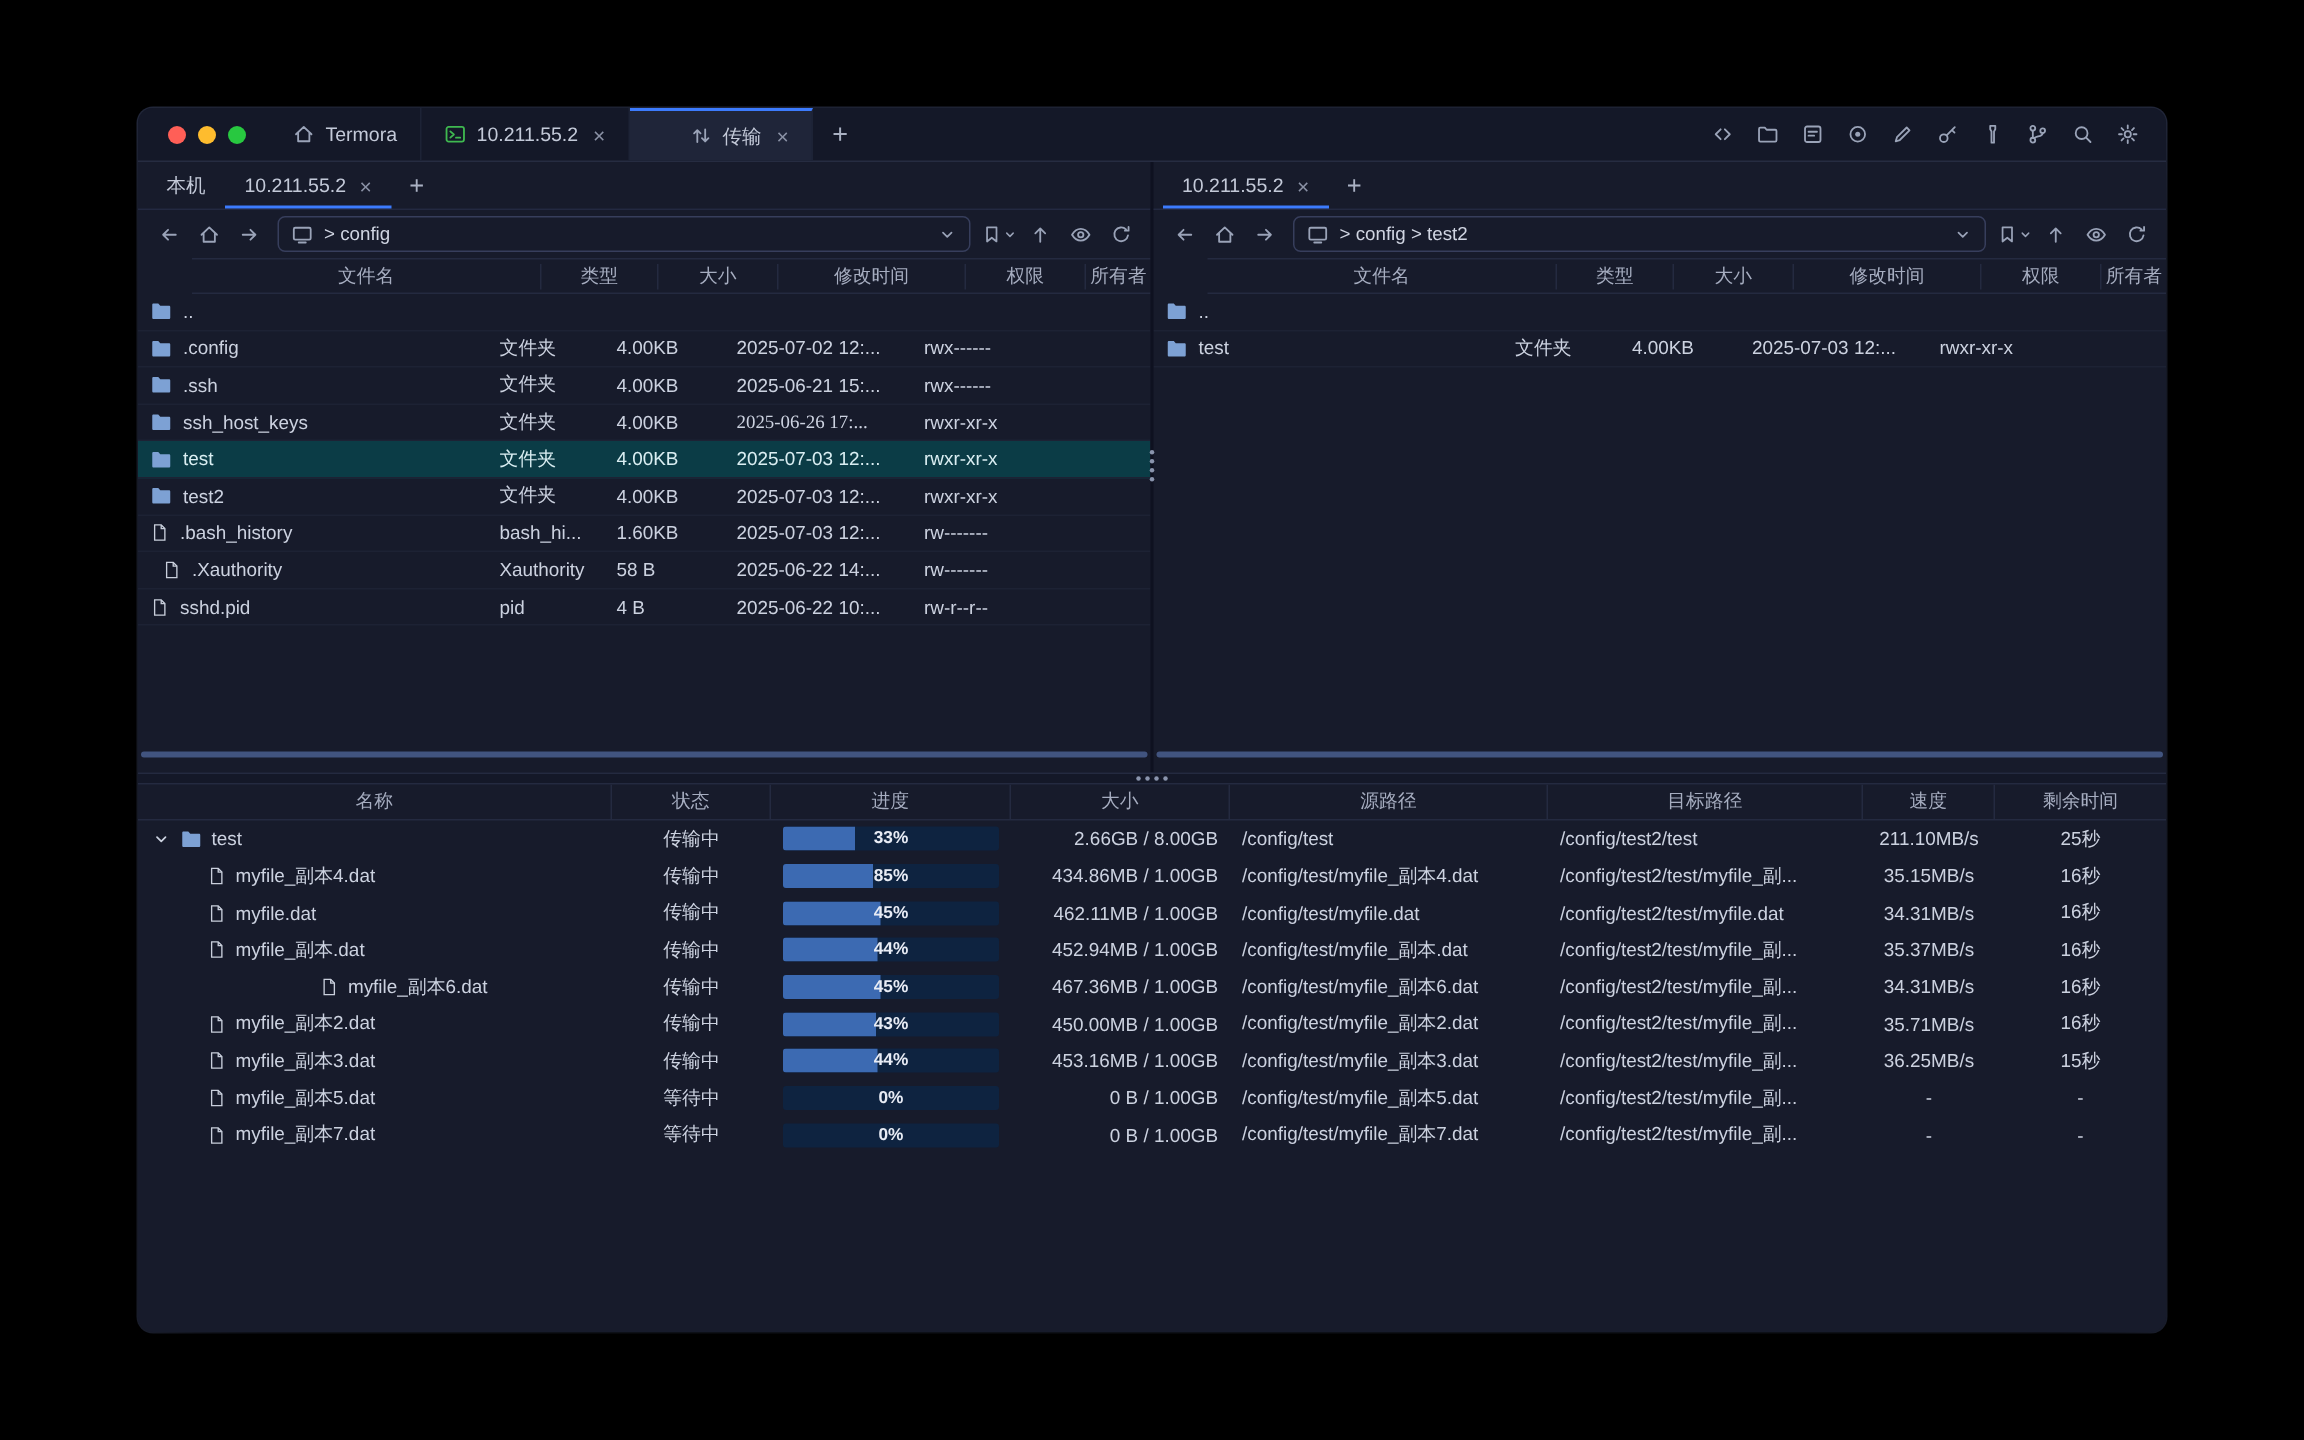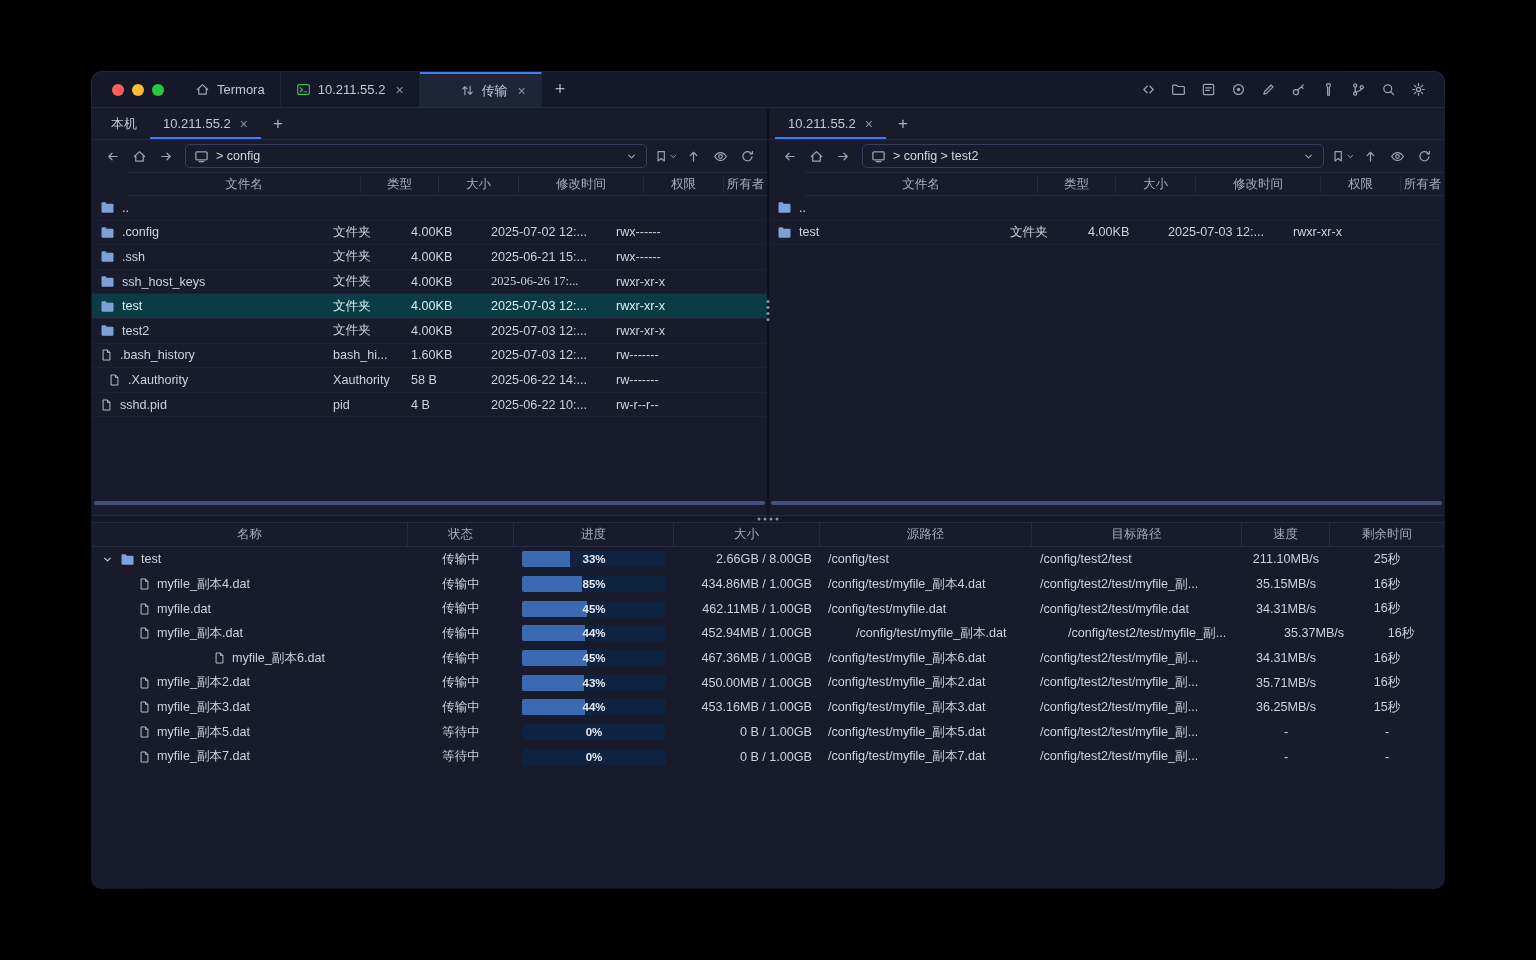--- a/index.html
+++ b/index.html
@@ -632,21 +632,21 @@
             <span>myfile_副本.dat</span>
           </div>
           <div class="tcell center" style="flex: 0 0 106px;">传输中</div>
           <div class="tcell center" style="flex: 0 0 160px;">
             <div class="ptrack">
               <div class="pfill" style="width: 44%;"></div>
               <span class="plabel">44%</span>
             </div>
           </div>
           <div class="tcell right" style="flex: 0 0 146px;">452.94MB / 1.00GB</div>
-          <div class="tcell " style="flex: 0 0 212px; margin-left: 28px;">/config/test/myfile_副本.dat</div>
+          <div class="tcell " style="flex: 0 0 212px;">/config/test/myfile_副本.dat</div>
           <div class="tcell " style="flex: 0 0 210px;">/config/test2/test/myfile_副...</div>
           <div class="tcell center" style="flex: 0 0 88px;">35.37MB/s</div>
           <div class="tcell center" style="flex: 1 1 auto;">16秒</div>
         </div>
         <div class="trow">
           <div class="tcell indent1" style="flex: 0 0 316px; justify-content: center;">
             <span class="icon">
               <svg viewBox="0 0 16 16" width="13" height="14">
                 <path d="M3.8 1.8h5.4l3 3v9.4H3.8z" fill="none" stroke="#c9cfdc" stroke-width="1.1"></path>
                 <path d="M9.2 1.8v3h3" fill="none" stroke="#c9cfdc" stroke-width="1.1"></path>

